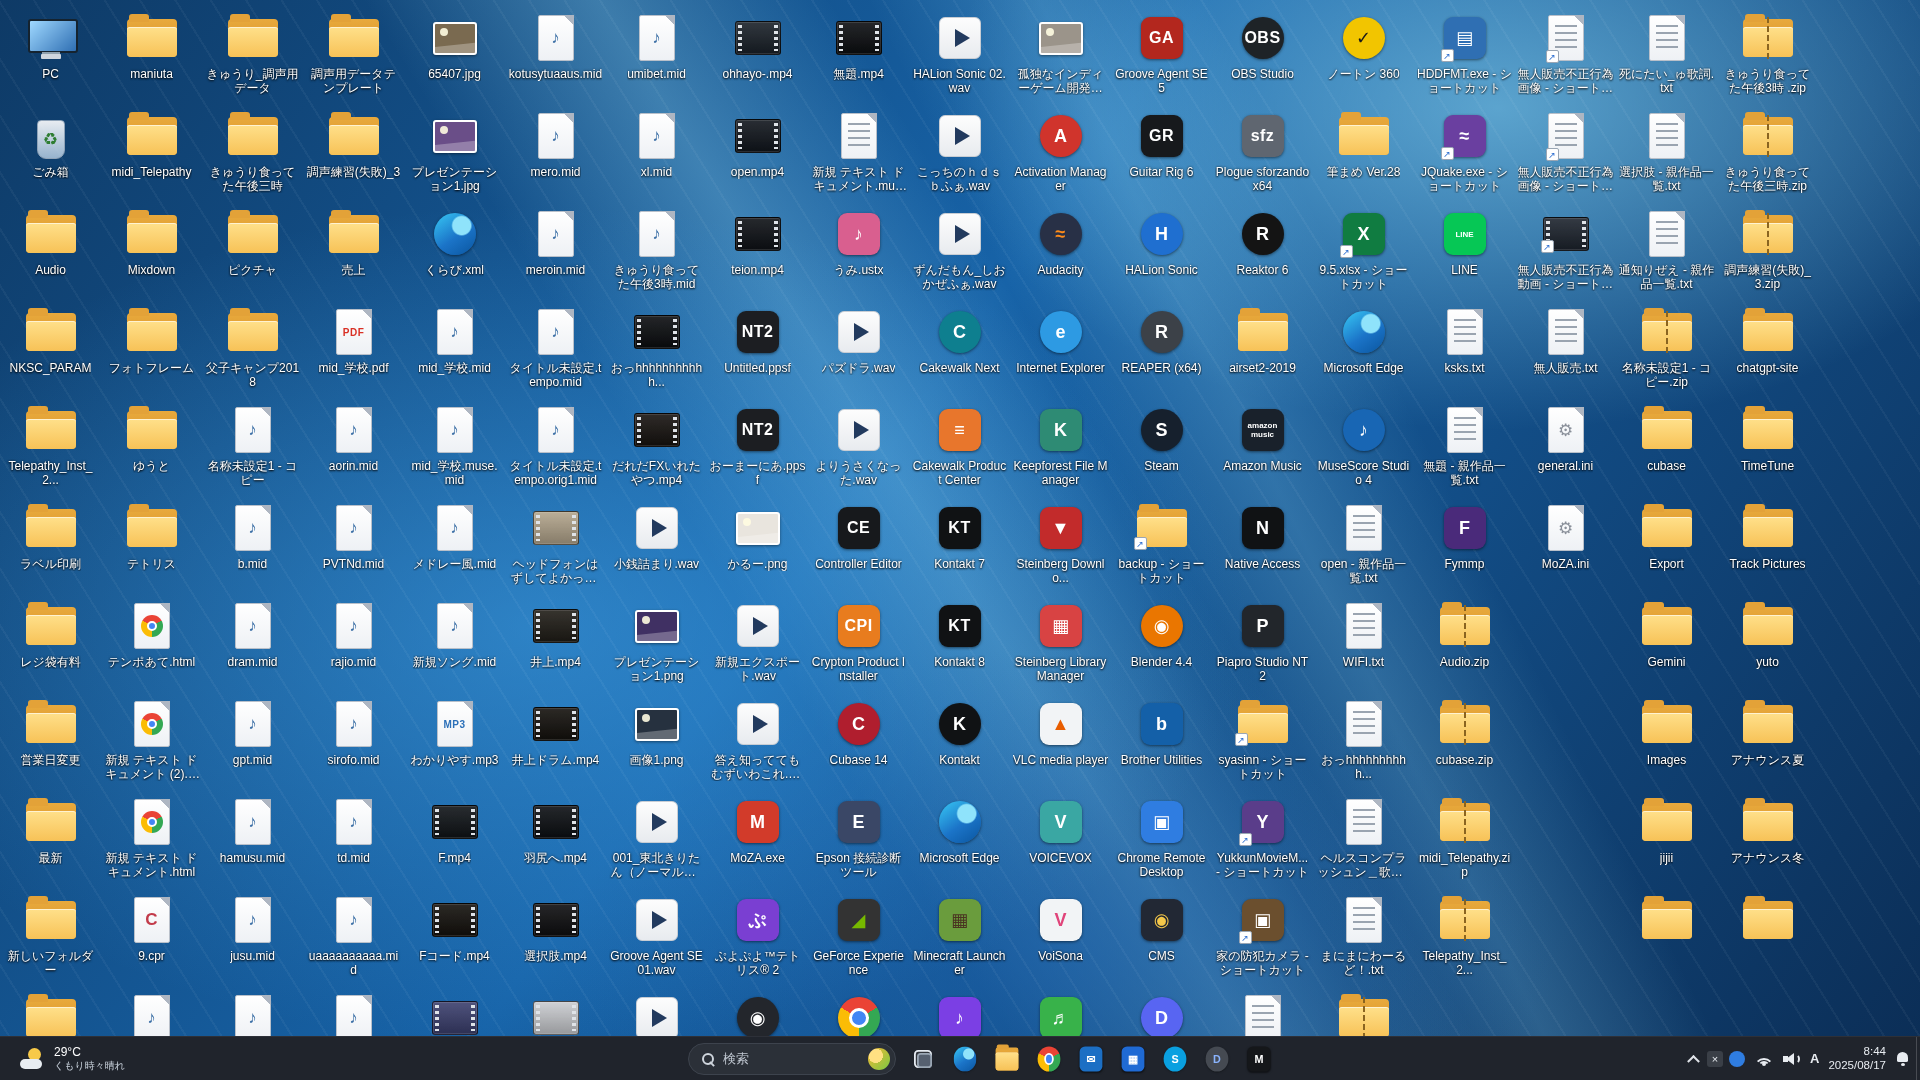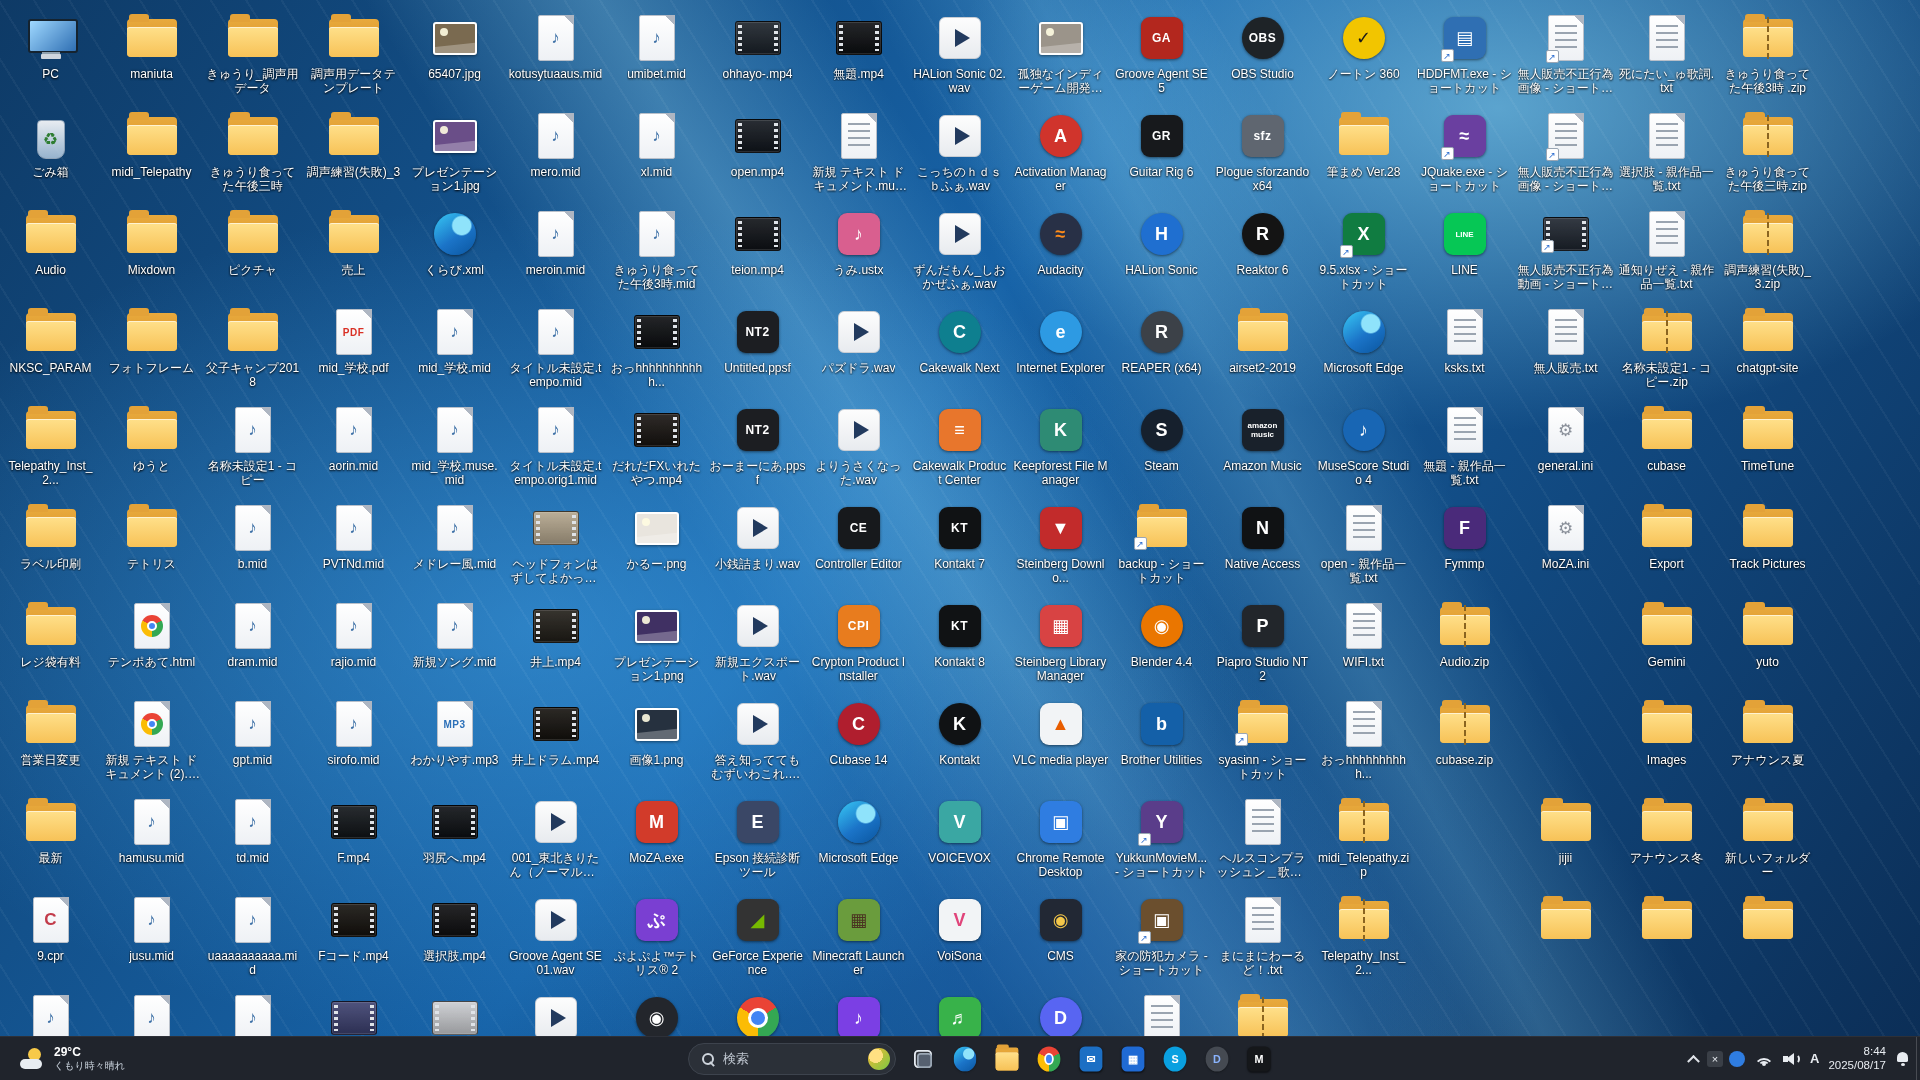--- a/index.html
+++ b/index.html
@@ -26,21 +26,21 @@
   .cell{width:101px;height:98px;display:flex;flex-direction:column;align-items:center;padding-top:4px;border-radius:4px}
   .cell.empty{visibility:hidden}
   .artwrap{height:52px;display:flex;align-items:center;justify-content:center;position:relative}
   .lbl{margin-top:3px;font-size:12px;line-height:14px;color:var(--label,#fff);text-align:center;
     text-shadow:0 1px 2px rgba(0,0,0,.95),0 0 3px rgba(0,0,0,.65);
     max-width:96px;max-height:28px;overflow:hidden;display:-webkit-box;-webkit-line-clamp:2;-webkit-box-orient:vertical;word-break:break-all}
 
   .art{position:relative;display:flex;align-items:center;justify-content:center}
   .art .glyph{font-weight:bold;font-style:normal;text-align:center}
   .glyph.g1{font-size:18px}
-  .glyph.g2{font-size:12px;letter-spacing:.5px}
+  .glyph.g2{font-size:16px;letter-spacing:.5px}
   .glyph.g4{font-size:8px;line-height:9px;white-space:normal;max-width:38px}
 
   
   .t-folder,.t-zip{width:50px;height:38px;border-radius:4px;background:linear-gradient(180deg,#e8a93c,#d99428)}
   .t-folder::before,.t-zip::before{content:"";position:absolute;top:-5px;left:2px;width:20px;height:8px;background:#e3a238;border-radius:3px 3px 0 0}
   .t-folder::after,.t-zip::after{content:"";position:absolute;left:0;right:0;bottom:0;height:30px;border-radius:3px 3px 4px 4px;
     background:linear-gradient(180deg,#ffe08a,#f7c257);box-shadow:inset 0 1px 0 rgba(255,255,255,.6)}
   .zipper{position:absolute;z-index:2;left:50%;top:-2px;height:42px;border-left:2px dashed #8a6420;transform:translateX(-1px)}
 
   
@@ -117,21 +117,21 @@
   
   .t-taskview{width:36px;height:36px}
   .t-taskview::before{content:"";position:absolute;left:3px;top:3px;width:24px;height:24px;border:3px solid #e6ebf2;border-radius:7px;background:rgba(255,255,255,.08)}
   .t-taskview::after{content:"";position:absolute;right:3px;bottom:3px;width:19px;height:19px;border:3px solid #9aa6b4;border-radius:6px;background:#566070}
 
   
   .taskbar{position:absolute;left:0;right:0;bottom:0;height:44px;z-index:10;
     background:var(--taskbar,#20242c);border-top:1px solid rgba(255,255,255,.06)}
   .tb-left{position:absolute;left:12px;top:0;bottom:0;display:flex;align-items:center;gap:8px;color:#fff;padding:0 8px;border-radius:6px}
   .wtxt{display:flex;flex-direction:column;line-height:13px}
-  .wtxt b{font-size:12px;font-weight:bold}
+  .wtxt b{font-size:12px;font-weight:normal}
   .wtxt i{font-style:normal;font-size:10px;color:#c9d2dc}
   .weather-ic{position:relative;width:26px;height:22px}
   .weather-ic::before{content:"";position:absolute;left:8px;top:0;width:13px;height:13px;border-radius:50%;background:#f7c948}
   .weather-ic::after{content:"";position:absolute;left:0;bottom:1px;width:22px;height:10px;border-radius:8px;background:#e8edf2}
 
   .tb-center{position:absolute;left:50%;top:0;bottom:0;transform:translateX(-50%);display:flex;align-items:center;gap:4px}
   .tb-btn{width:38px;height:38px;border:0;background:transparent;border-radius:5px;display:flex;align-items:center;justify-content:center;cursor:default}
   .tb-btn .art{transform:scale(.6)}
   .pinned{display:flex;align-items:center;gap:4px}
 
@@ -841,29 +841,29 @@
         <div class="lbl">メドレー風.mid</div>
       </div>
       <div class="cell">
         <div class="artwrap">
           <span class="art t-video" style="--bg: #b3a58c;"></span>
         </div>
         <div class="lbl">ヘッドフォンはずしてよかった.mp4</div>
       </div>
       <div class="cell">
         <div class="artwrap">
+          <span class="art t-wav"></span>
+        </div>
+        <div class="lbl">小銭詰まり.wav</div>
+      </div>
+      <div class="cell">
+        <div class="artwrap">
           <span class="art t-image" style="--bg: #e9e5de;"></span>
         </div>
         <div class="lbl">かるー.png</div>
-      </div>
-      <div class="cell">
-        <div class="artwrap">
-          <span class="art t-wav"></span>
-        </div>
-        <div class="lbl">小銭詰まり.wav</div>
       </div>
       <div class="cell">
         <div class="artwrap">
           <span class="art t-app" style="--bg: #17191c;">
             <b class="glyph g2">CE</b>
           </span>
         </div>
         <div class="lbl">Controller Editor</div>
       </div>
       <div class="cell">
@@ -1176,20 +1176,28 @@
         <div class="artwrap">
           <span class="art t-folder"></span>
         </div>
         <div class="lbl">アナウンス夏</div>
       </div>
       <div class="cell">
         <div class="artwrap">
           <span class="art t-folder"></span>
         </div>
         <div class="lbl">最新</div>
+      </div>
+      <div class="cell">
+        <div class="artwrap">
+          <span class="art t-chromefile">
+            <i class="disc"></i>
+          </span>
+        </div>
+        <div class="lbl">新規 テキスト ドキュメント.html</div>
       </div>
       <div class="cell">
         <div class="artwrap">
           <span class="art t-page">
             <b class="glyph g1">♪</b>
           </span>
         </div>
         <div class="lbl">hamusu.mid</div>
       </div>
       <div class="cell">

